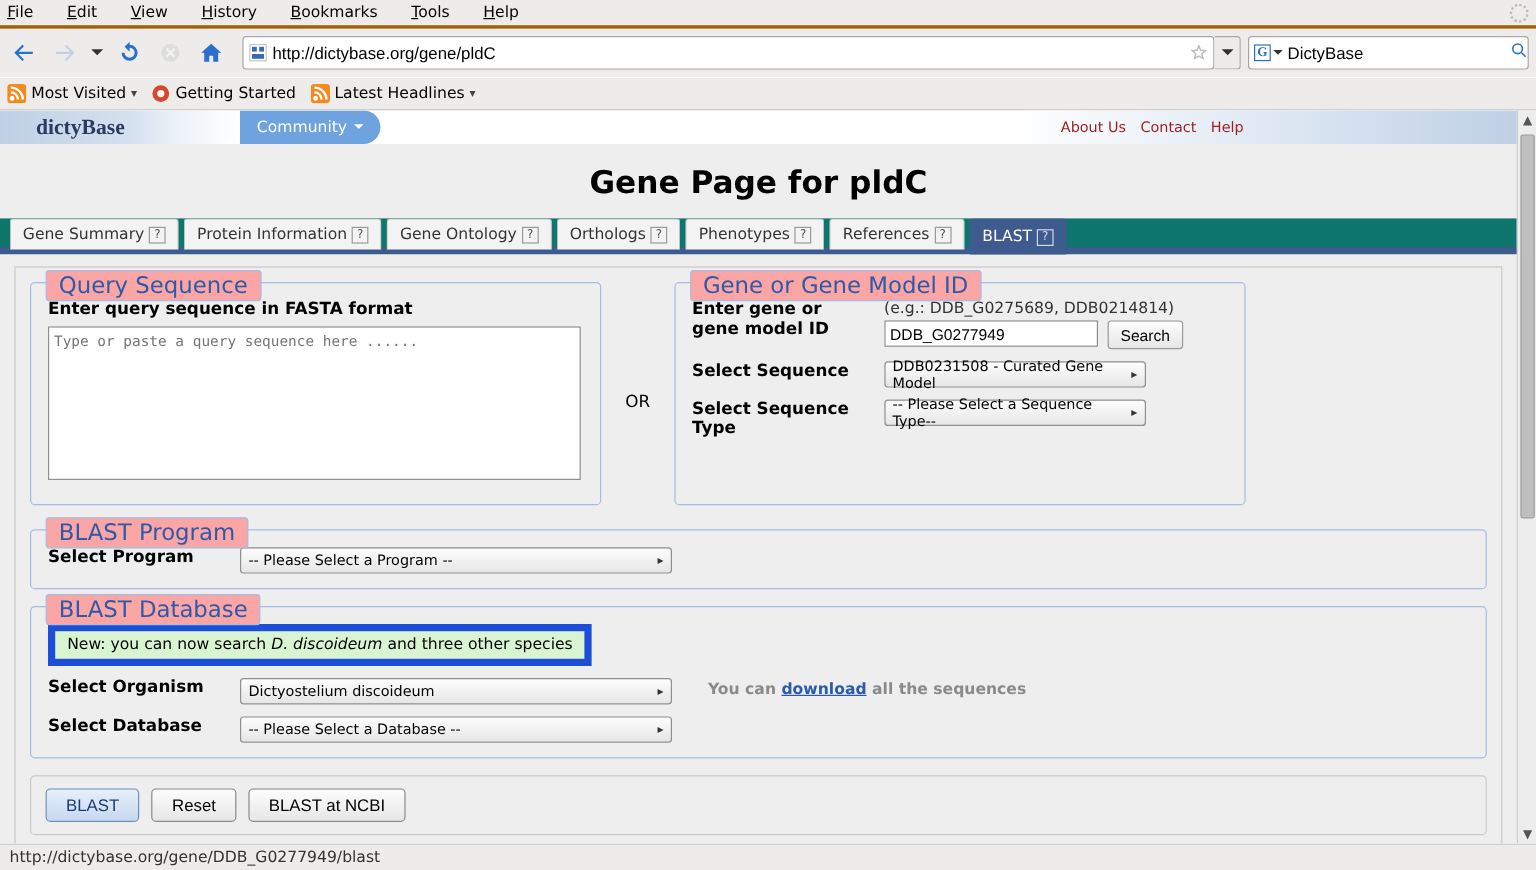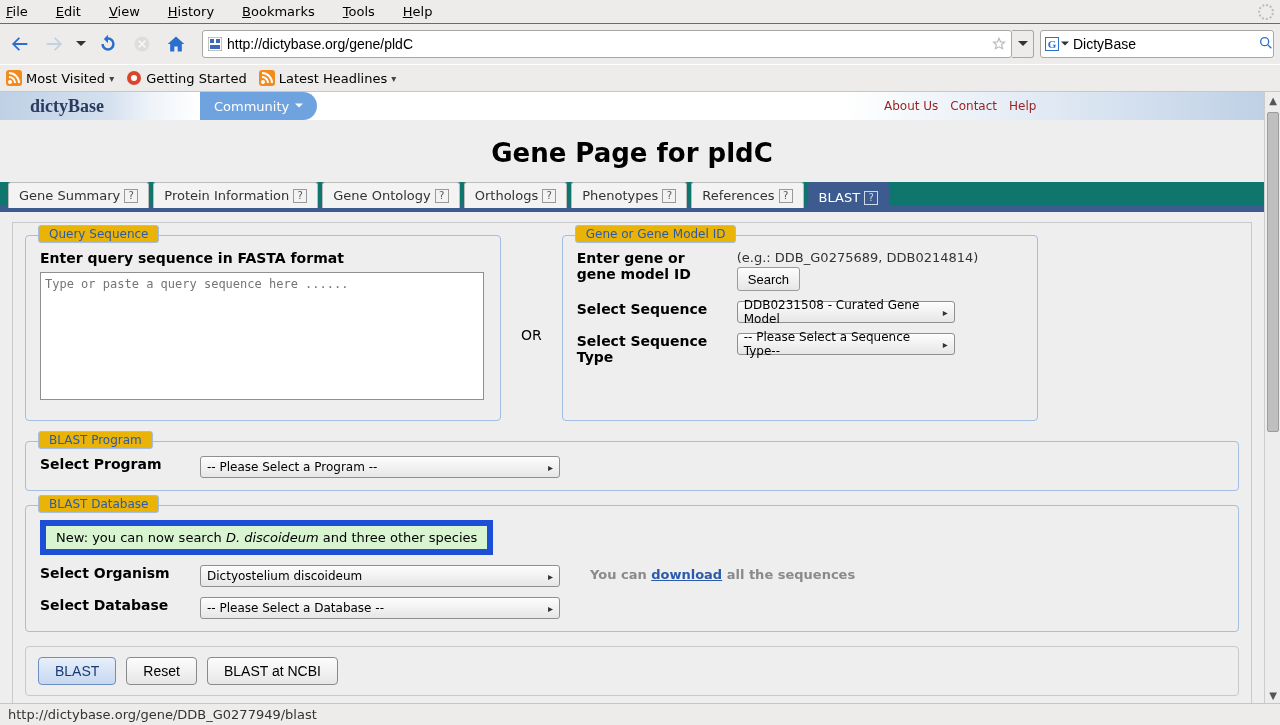--- a/index.html
+++ b/index.html
@@ -1,18 +1,18 @@
 <!DOCTYPE html>
 <html><head>
 <meta charset="utf-8">
 <style>
   * { box-sizing:border-box; margin:0; padding:0; }
   html,body { width:1280px; height:725px; font-family:"DejaVu Sans","Liberation Sans",Arial,sans-serif; font-size:13px; color:#000; background:#edeceb; overflow:hidden; }
   
-  .menubar { display:flex; align-items:center; height:24px; padding:0 6px; background:#edeceb; border-bottom:1px solid #a16207; }
+  .menubar { display:flex; align-items:center; height:24px; padding:0 6px; background:#edeceb; border-bottom:3px solid #a16207; }
   .menubar span { margin-right:14px; cursor:default; }
   .menubar span u { text-decoration:underline; }
   .menubar .throbber { margin-left:auto; width:16px; height:16px; border:2px dotted #bbb; border-radius:50%; }
   .navbar { display:flex; align-items:center; height:40px; padding:0 6px; background:#edeceb; gap:6px; }
   .nav-btn { width:28px; height:28px; display:flex; align-items:center; justify-content:center; border:1px solid transparent; border-radius:3px; cursor:default; }
   .nav-btn.enabled svg { opacity:1; } .nav-btn svg { opacity:.5; }
   .nav-btn.enabled { cursor:pointer; }
   .dropdown-arrow { width:14px; display:flex; align-items:center; justify-content:center; }
   .url-group { flex:1; display:flex; align-items:center; height:28px; border:1px solid #a7a7a7; background:#fff; border-radius:3px; padding:0 4px; }
   .url-group .favicon, .url-group .star, .url-group .down { width:16px; height:16px; display:flex; align-items:center; justify-content:center; }
@@ -46,21 +46,21 @@
   .tab .help { width:14px; height:14px; border:1px solid #999; font-size:10px; display:flex; align-items:center; justify-content:center; color:#555; }
   .tab.active { background:#3d5b8f; border-color:#3d5b8f; color:#fff; height:30px; }
   .tab.active .help { border-color:#cfd8e8; color:#cfd8e8; }
   
   .panel-area { background:#eeeeee; padding:10px 10px 0; }
   .inner { border:1px solid #c9c9c9; background:#eeeeee; padding:12px 0 12px; margin:0 2px; }
   .row { display:flex; align-items:flex-start; }
   
   .fs { border:1px solid #a3bde3; border-radius:4px; margin:0 12px 14px; padding:14px 14px 12px; position:relative; }
   .fs.new { margin-top:6px; }
-  .fs .legend { position:absolute; top:-11px; left:12px; background:#eab308; border:1px solid #a3bde3; color:#2a5aa9; font-size:12px; padding:1px 10px; border-radius:3px; }
+  .fs .legend { position:absolute; top:-11px; left:12px; background:#fca5a5; border:1px solid #a3bde3; color:#2a5aa9; font-size:19px; padding:1px 10px; border-radius:3px; }
   label.blk { display:block; font-weight:bold; font-size:14px; margin-bottom:6px; }
   textarea { width:444px; height:128px; resize:none; font-family:monospace; font-size:12px; padding:4px; border:1px solid #8f8f8f; color:#777; }
   .or { align-self:center; padding:0 8px; font-size:14px; }
   .field-row { display:flex; align-items:flex-start; gap:12px; margin-bottom:10px; }
   .field-row .lbl { width:148px; font-weight:bold; font-size:14px; }
   .hint { font-size:13px; color:#333; }
   input[type=text].idinput { width:178px; height:22px; border:1px solid #8f8f8f; padding:0 4px; font-size:13px; }
   button.small { height:24px; padding:0 10px; border:1px solid #9a9a9a; background:linear-gradient(#fdfdfd,#e6e6e6); border-radius:3px; font-size:13px; cursor:pointer; }
   .select { height:22px; border:1px solid #8f8f8f; background:linear-gradient(#fdfdfd,#e6e6e6); border-radius:3px; font-size:12px; display:flex; align-items:center; justify-content:space-between; padding:0 6px; cursor:pointer; }
   .select .caret { font-size:10px; color:#333; }
@@ -258,20 +258,21 @@
             <textarea placeholder="Type or paste a query sequence here ......" style=""></textarea>
           </div>
           <div class="or">OR</div>
           <div class="fs" style="width:476px; min-height:186px;">
             <div class="legend">Gene or Gene Model ID</div>
             <div class="field-row">
               <div class="lbl">Enter gene or gene model ID</div>
               <div style="flex:1;">
                 <div class="hint">(e.g.: DDB_G0275689, DDB0214814)</div>
                 <div style="display:flex;gap:8px;margin-top:2px;">
+                  <input class="idinput" type="text" value="DDB_G0277949" style="">
                   <button class="small">Search</button>
                 </div>
               </div>
             </div>
             <div class="field-row">
               <div class="lbl">Select Sequence</div>
               <div class="select sel-218">
                 <span>DDB0231508 - Curated Gene Model</span>
                   <span class="caret">▸</span>
               </div>

